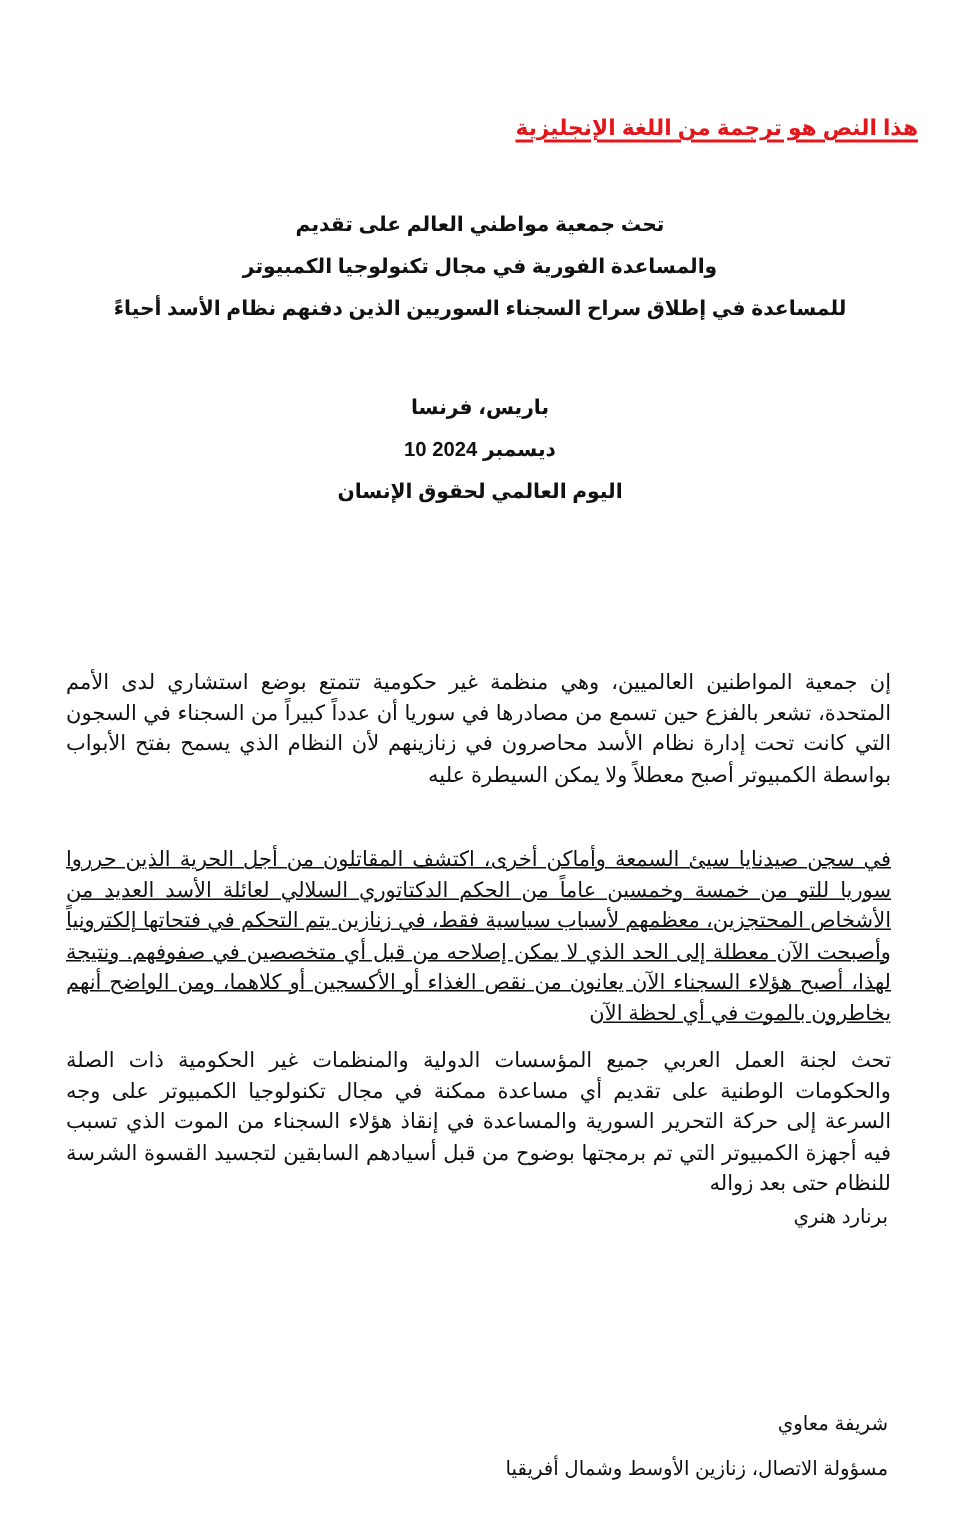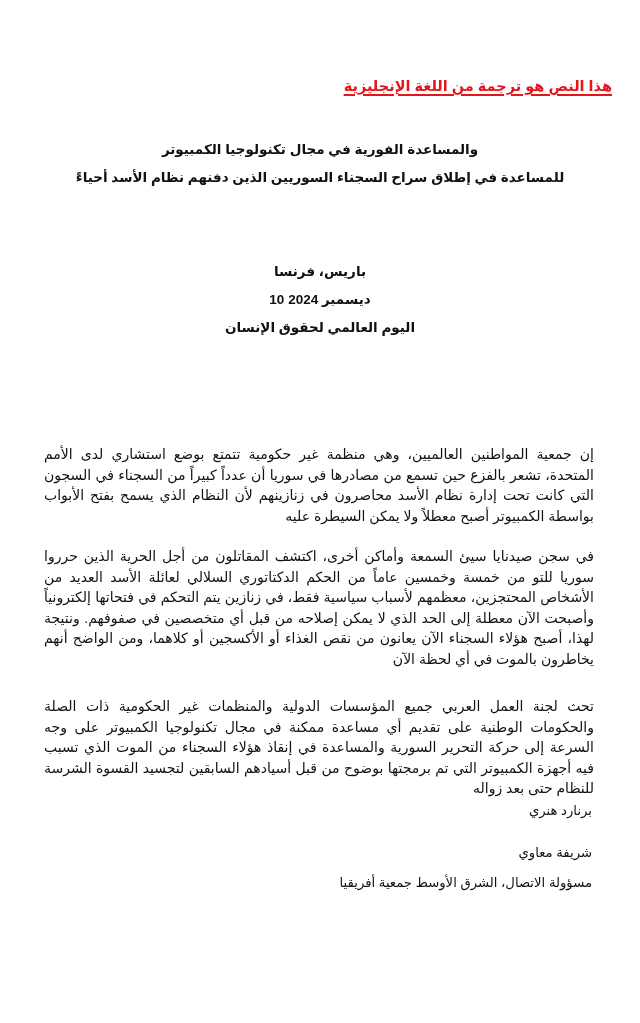--- a/index.html
+++ b/index.html
@@ -54,57 +54,58 @@
     .para {
       position: absolute;
       left: 44px;
       right: 46px;
       font-size: 14px;
       line-height: 20.5px;
       text-align: justify;
       text-align-last: right;
     }
     .p1 { top: 430px; }
-    .p2 { top: 532px; }
+    .p2 { top: 548px; text-decoration: underline; }
     .p3 { top: 682px; }
     .sig {
       position: absolute;
       right: 48px;
       font-size: 13.2px;
       line-height: 30px;
       text-align: right;
       white-space: nowrap;
     }
     .sig1 { top: 796px; }
-    .sig2 { top: 838px; }
+    .sig2 { top: 934px; }
   </style>
 </head>
 <body>
 
 <div class="page">
 
   <div class="notice" style="color: rgb(226, 22, 27);">هذا النص هو ترجمة من اللغة الإنجليزية</div>
 
   <div class="center-block heading">
+    <div>تحث جمعية مواطني العالم على تقديم</div>
     <div>والمساعدة الفورية في مجال تكنولوجيا الكمبيوتر</div>
     <div class="h-line-3">للمساعدة في إطلاق سراح السجناء السوريين الذين دفنهم نظام الأسد أحياءً</div>
   </div>
 
   <div class="center-block dateline">
     <div>باريس، فرنسا</div>
     <div class="date">ديسمبر 2024 10</div>
     <div>اليوم العالمي لحقوق الإنسان</div>
   </div>
 
   <p class="para p1">إن جمعية المواطنين العالميين، وهي منظمة غير حكومية تتمتع بوضع استشاري لدى الأمم المتحدة، تشعر بالفزع حين تسمع من مصادرها في سوريا أن عدداً كبيراً من السجناء في السجون التي كانت تحت إدارة نظام الأسد محاصرون في زنازينهم لأن النظام الذي يسمح بفتح الأبواب بواسطة الكمبيوتر أصبح معطلاً ولا يمكن السيطرة عليه</p>
   <p class="para p2">في سجن صيدنايا سيئ السمعة وأماكن أخرى، اكتشف المقاتلون من أجل الحرية الذين حرروا سوريا للتو من خمسة وخمسين عاماً من الحكم الدكتاتوري السلالي لعائلة الأسد العديد من الأشخاص المحتجزين، معظمهم لأسباب سياسية فقط، في زنازين يتم التحكم في فتحاتها إلكترونياً وأصبحت الآن معطلة إلى الحد الذي لا يمكن إصلاحه من قبل أي متخصصين في صفوفهم. ونتيجة لهذا، أصبح هؤلاء السجناء الآن يعانون من نقص الغذاء أو الأكسجين أو كلاهما، ومن الواضح أنهم يخاطرون بالموت في أي لحظة الآن</p>
   <p class="para p3">تحث لجنة العمل العربي جميع المؤسسات الدولية والمنظمات غير الحكومية ذات الصلة والحكومات الوطنية على تقديم أي مساعدة ممكنة في مجال تكنولوجيا الكمبيوتر على وجه السرعة إلى حركة التحرير السورية والمساعدة في إنقاذ هؤلاء السجناء من الموت الذي تسبب فيه أجهزة الكمبيوتر التي تم برمجتها بوضوح من قبل أسيادهم السابقين لتجسيد القسوة الشرسة للنظام حتى بعد زواله</p>
 
   <div class="sig sig1">
     <div>برنارد هنري</div>
   </div>
 
   <div class="sig sig2">
     <div>شريفة معاوي</div>
-    <div>مسؤولة الاتصال، الشرق الأوسط جمعية أفريقيا</div>
+    <div>مسؤولة الاتصال، زنازين الأوسط وشمال أفريقيا</div>
   </div>
 
 </div>
 
 </body></html>

